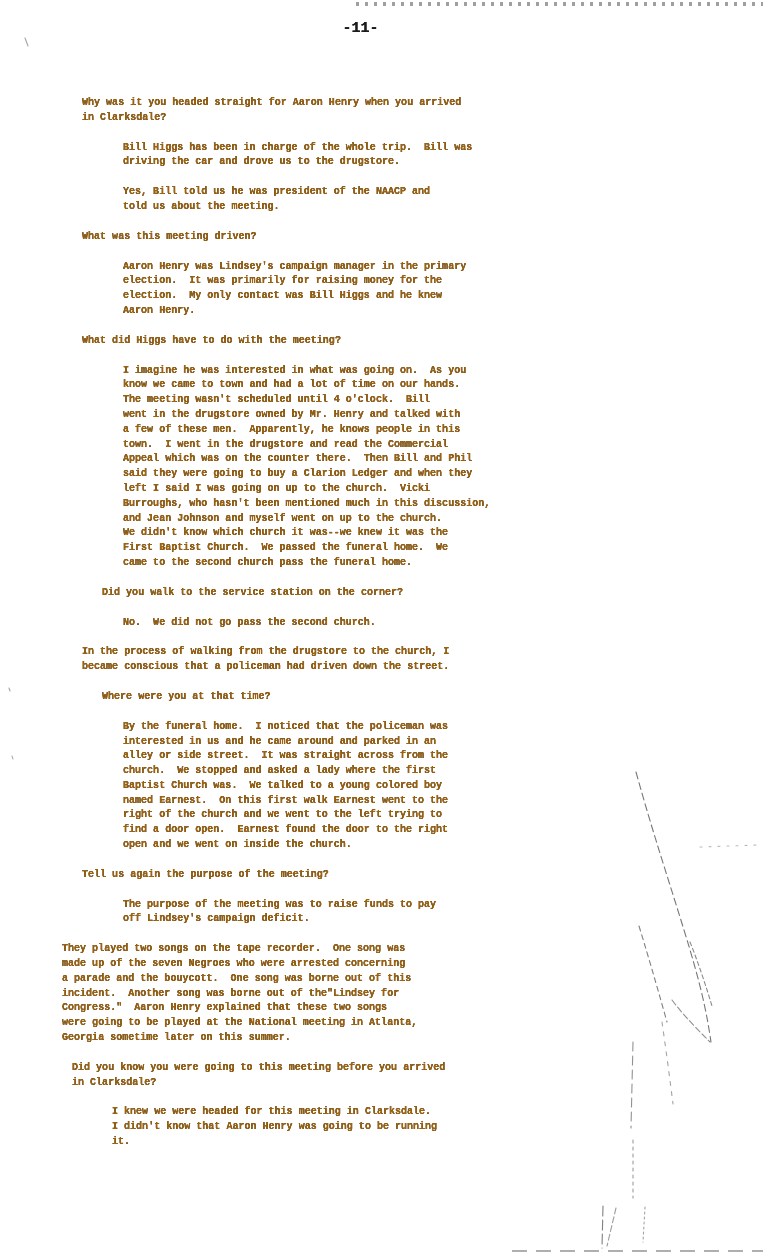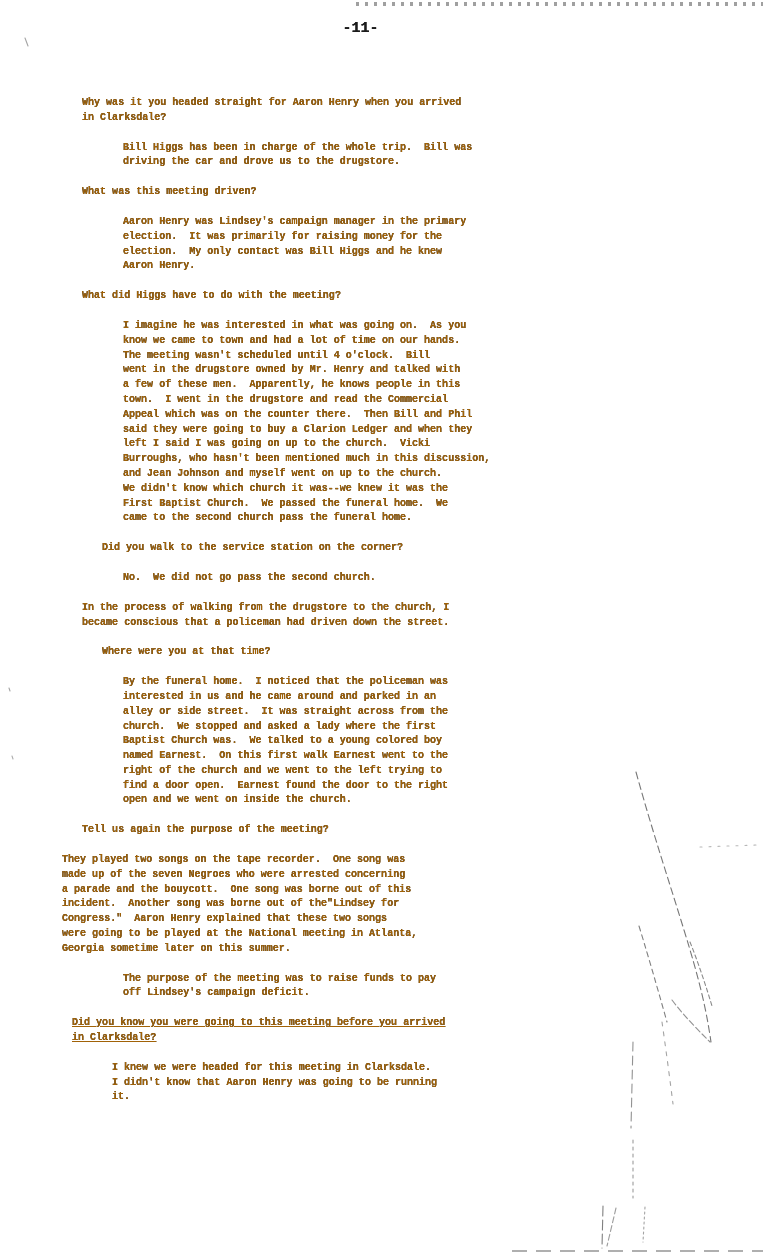--- a/index.html
+++ b/index.html
@@ -30,38 +30,40 @@
   .content{
     position:absolute;left:82px;top:96px;width:640px;
     font-size:10px;line-height:14.8px;font-weight:700;color:#a16207;
     text-shadow:0 0 .5px #1b1b1b;
     letter-spacing:0.02px;
   }
   .blk{white-space:pre-wrap;margin:0 0 15px 0;}
   .a{padding-left:41px;}
   .gap-top{margin-top:15px;padding-left:20px;}
   .shift-left-20{margin-left:-20px;}
-  .shift-left-10{margin-left:-10px;text-decoration:underline;}
+  .shift-left-10{margin-left:-10px;}
   .a.shift-left-11{margin-left:-11px;}
   .scratches{position:absolute;inset:0;pointer-events:none;}
 </style>
 </head>
 <body>
 
 <div class="page">
 
   <div class="dotted-top"></div>
 
   <div class="page-number">-11-</div>
 
   <div class="content">
     <div class="blk q">Why was it you headed straight for Aaron Henry when you arrived
 in Clarksdale?</div>
     <div class="blk a">Bill Higgs has been in charge of the whole trip.  Bill was
 driving the car and drove us to the drugstore.</div>
+    <div class="blk a">Yes, Bill told us he was president of the NAACP and
+told us about the meeting.</div>
     <div class="blk q">What was this meeting driven?</div>
     <div class="blk a">Aaron Henry was Lindsey's campaign manager in the primary
 election.  It was primarily for raising money for the
 election.  My only contact was Bill Higgs and he knew
 Aaron Henry.</div>
     <div class="blk q">What did Higgs have to do with the meeting?</div>
     <div class="blk a">I imagine he was interested in what was going on.  As you
 know we came to town and had a lot of time on our hands.
 The meeting wasn't scheduled until 4 o'clock.  Bill
 went in the drugstore owned by Mr. Henry and talked with
@@ -83,29 +85,29 @@
     <div class="blk a">By the funeral home.  I noticed that the policeman was
 interested in us and he came around and parked in an
 alley or side street.  It was straight across from the
 church.  We stopped and asked a lady where the first
 Baptist Church was.  We talked to a young colored boy
 named Earnest.  On this first walk Earnest went to the
 right of the church and we went to the left trying to
 find a door open.  Earnest found the door to the right
 open and we went on inside the church.</div>
     <div class="blk q">Tell us again the purpose of the meeting?</div>
+    <div class="blk a">The purpose of the meeting was to raise funds to pay
+off Lindsey's campaign deficit.</div>
     <div class="blk s shift-left-20">They played two songs on the tape recorder.  One song was
 made up of the seven Negroes who were arrested concerning
 a parade and the bouycott.  One song was borne out of this
 incident.  Another song was borne out of the"Lindsey for
 Congress."  Aaron Henry explained that these two songs
 were going to be played at the National meeting in Atlanta,
 Georgia sometime later on this summer.</div>
-    <div class="blk a">The purpose of the meeting was to raise funds to pay
-off Lindsey's campaign deficit.</div>
     <div class="blk q shift-left-10">Did you know you were going to this meeting before you arrived
 in Clarksdale?</div>
     <div class="blk a shift-left-11">I knew we were headed for this meeting in Clarksdale.
 I didn't know that Aaron Henry was going to be running
 it.</div>
   </div>
 
   <svg class="scratches" width="763" height="1260" viewBox="0 0 763 1260" fill="none" stroke="#4a4a4a" stroke-width="1.1" stroke-linecap="round">
     <path d="M636 772 C652 830, 668 878, 684 930 S706 1008, 711 1042" stroke-dasharray="7 4" opacity="0.75"></path>
     <path d="M639 926 C650 962, 658 990, 667 1022" stroke-dasharray="5 4" opacity="0.7"></path>

